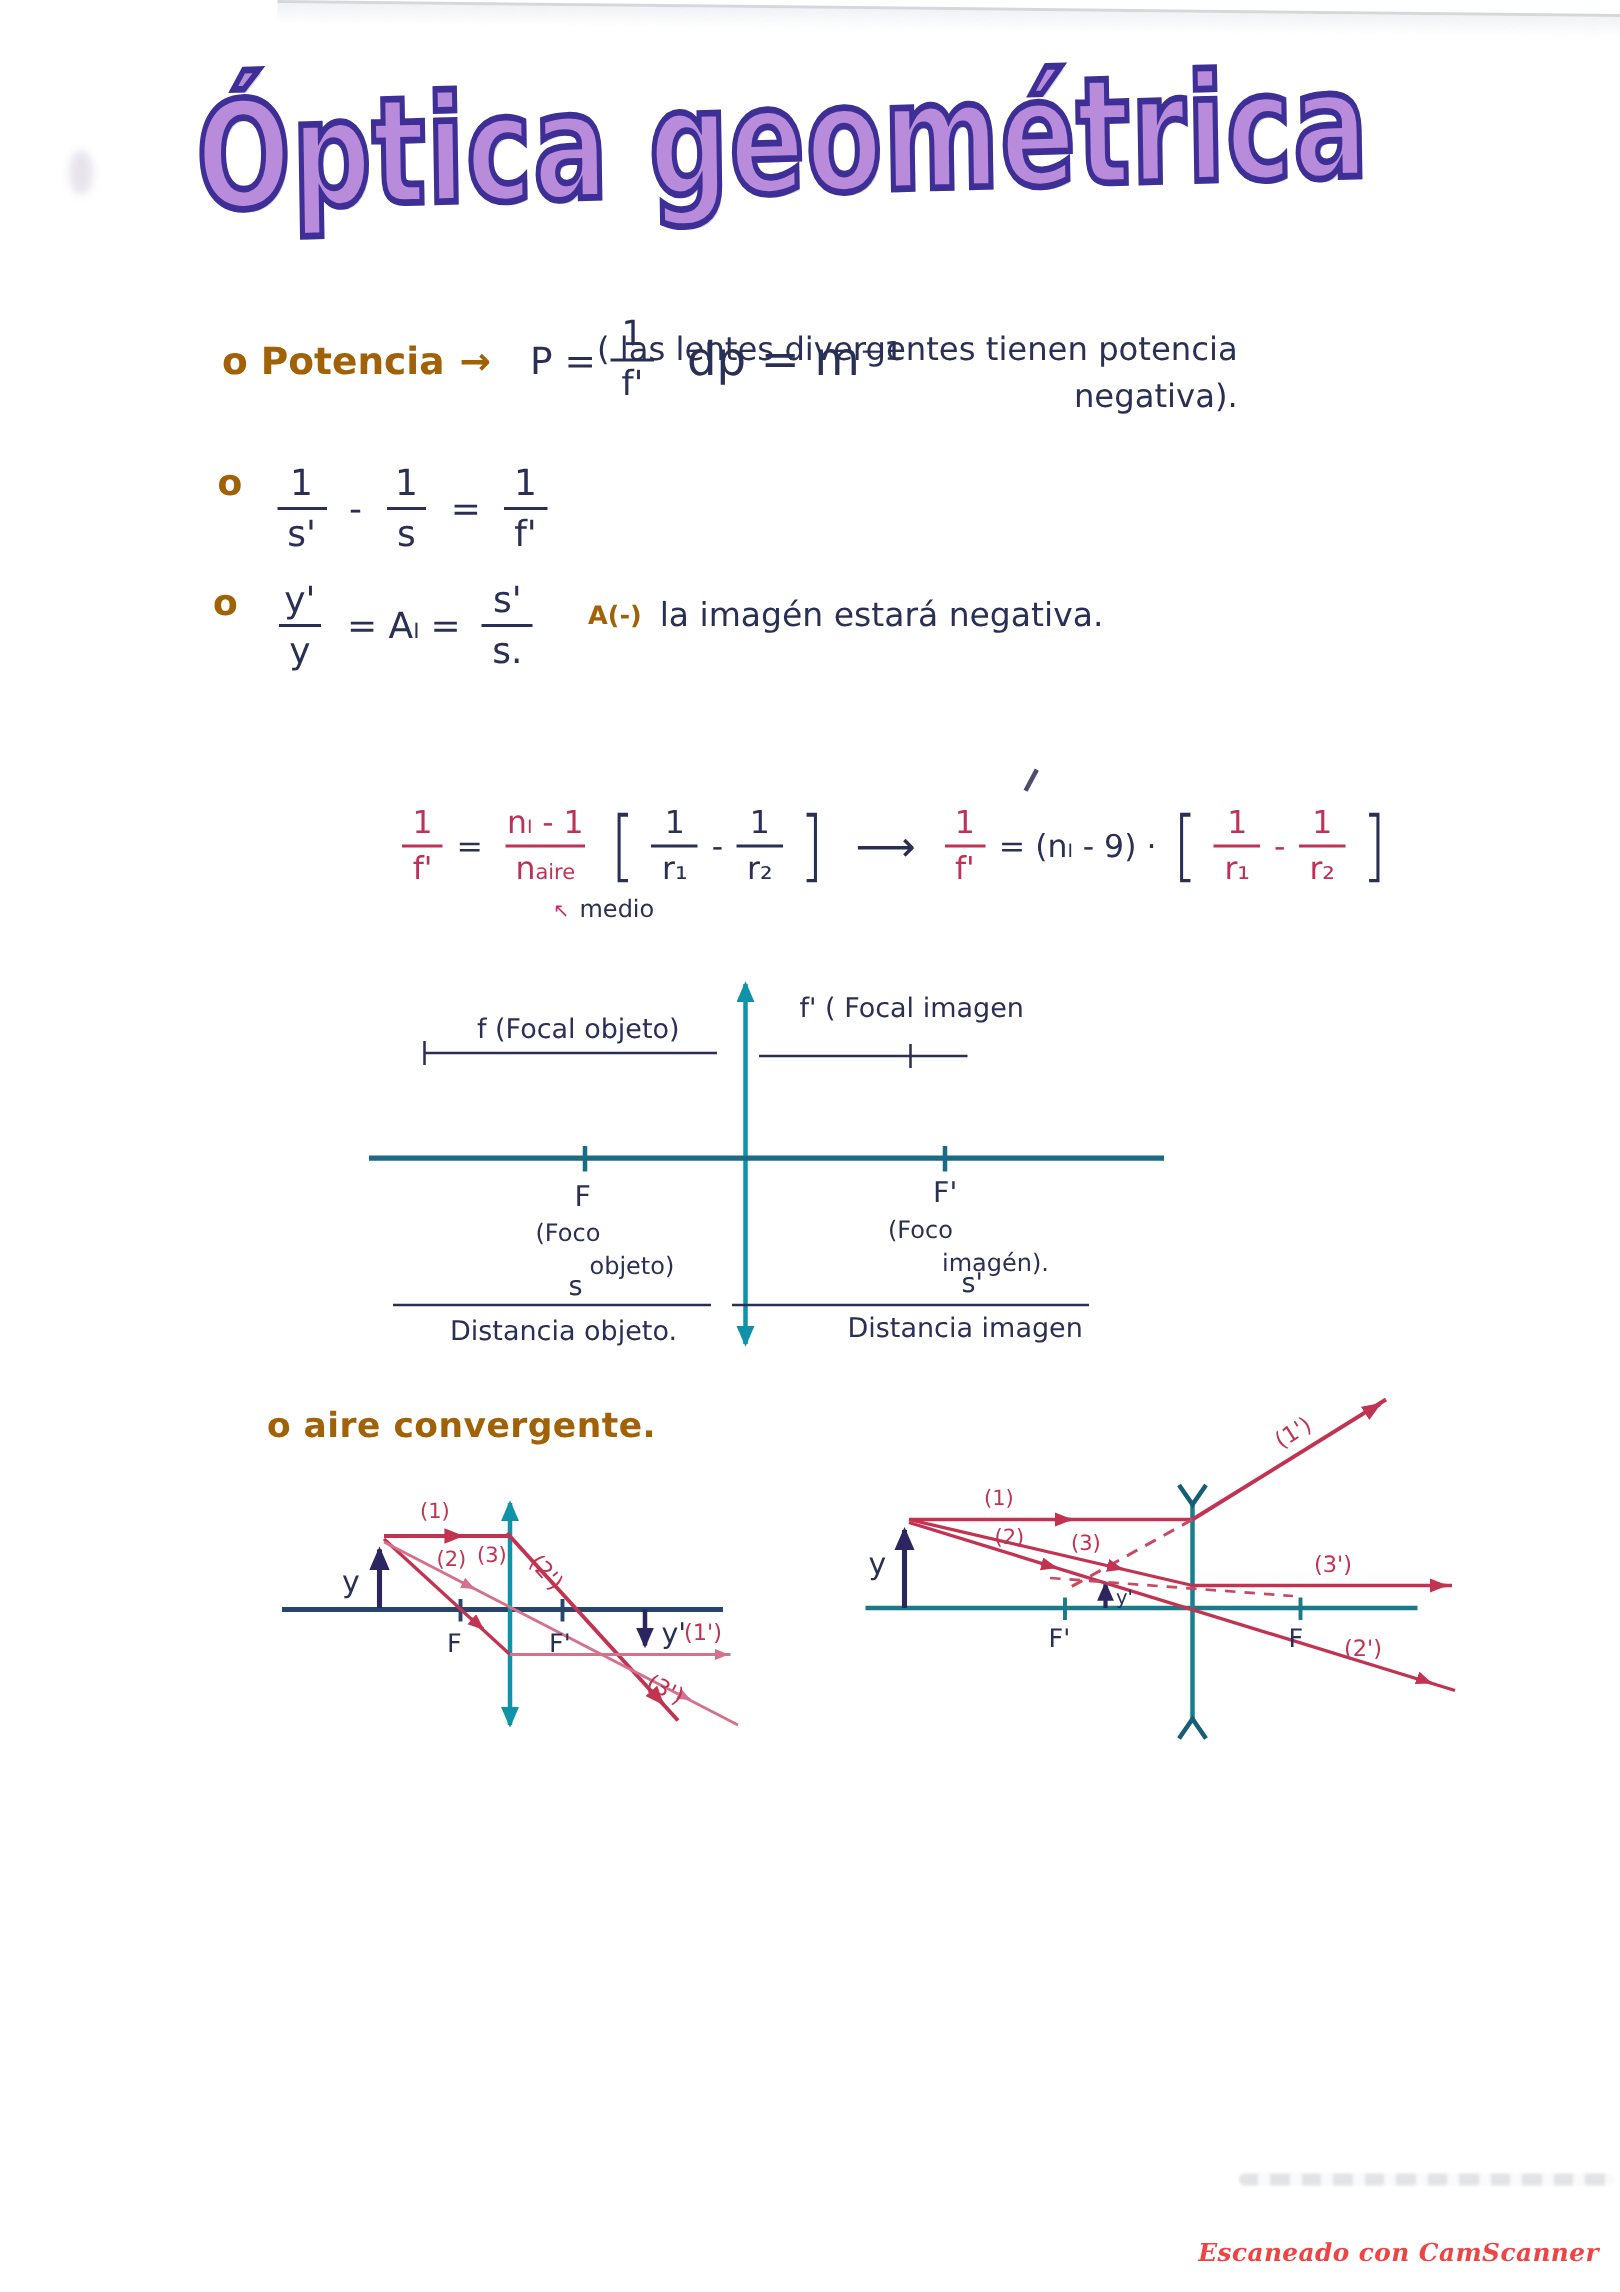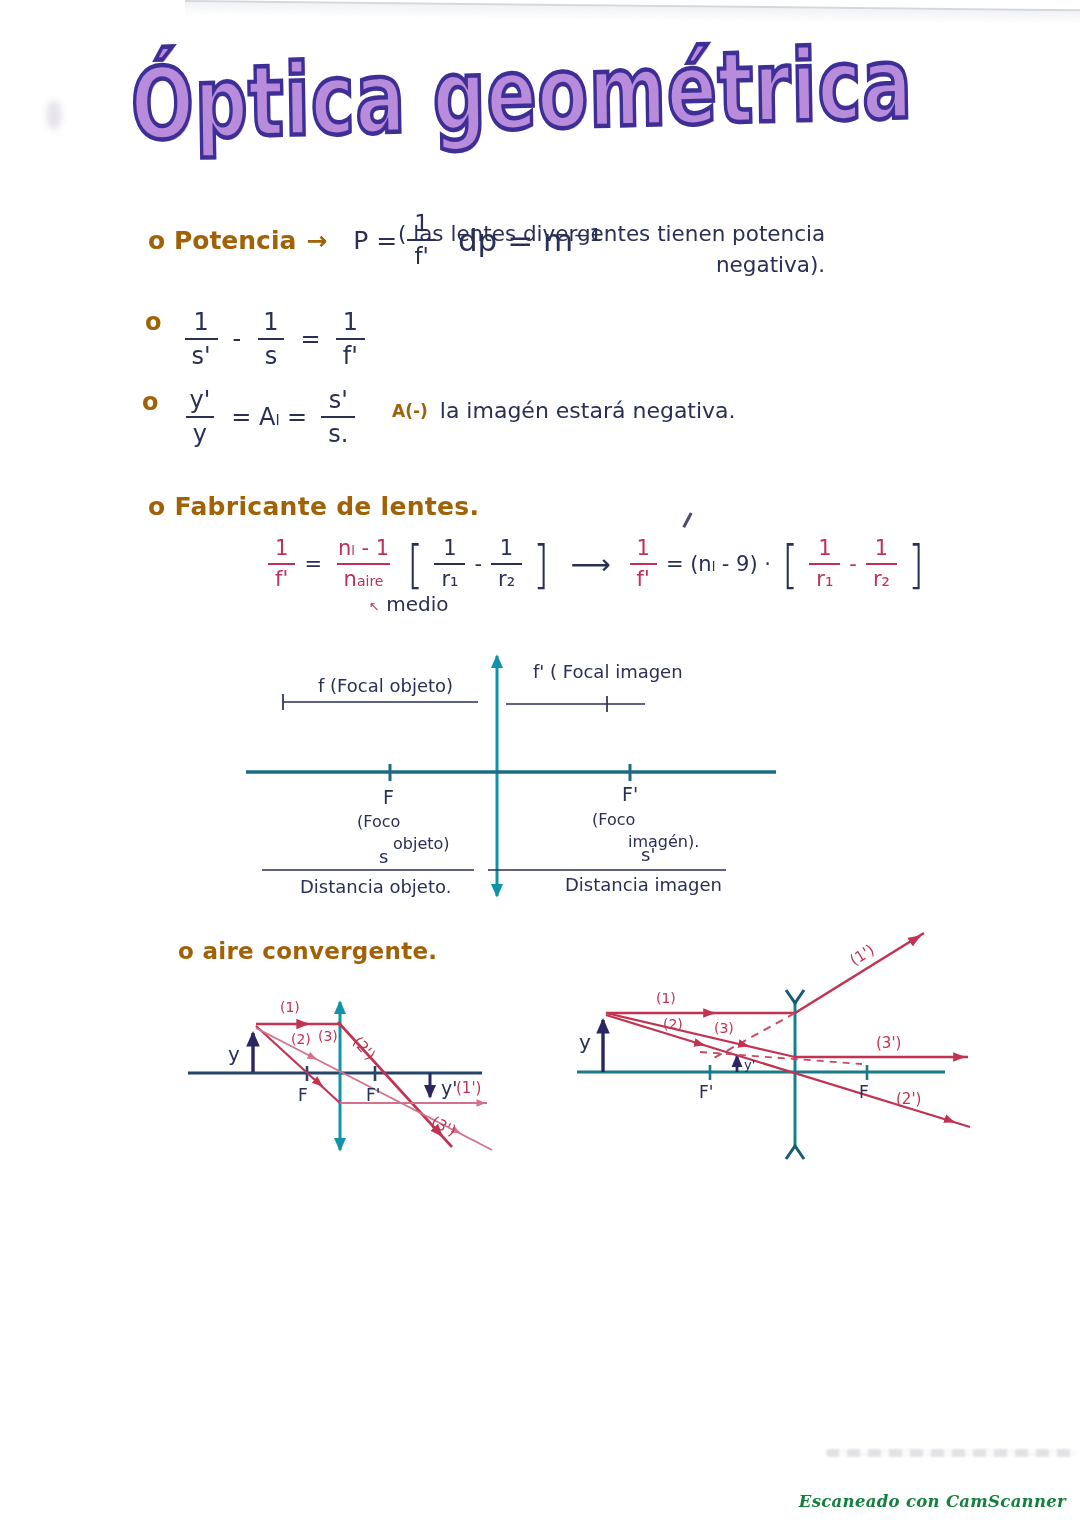--- a/index.html
+++ b/index.html
@@ -32,24 +32,24 @@
   .frac .den{border-top:2.4px solid currentColor;padding:4px 7px 0;}
   .bracket{font-size:52px;font-weight:200;line-height:.9;transform:scaleX(.8);}
   .stray-mark{position:absolute;left:686px;top:512px;width:2.5px;height:16px;background:#2a2f55;
     transform:rotate(28deg);opacity:.85;}
   .note-block{position:absolute;font-size:21.5px;line-height:1.45;}
   .note-block .l2{display:block;margin-left:24px;text-align:right;}
   .diagram-title{position:absolute;font-size:23px;letter-spacing:.3px;white-space:nowrap;z-index:2;}
   svg{position:absolute;overflow:visible;}
   svg text{font-family:"DejaVu Sans",sans-serif;}
   .footer{position:absolute;right:14px;top:1492px;font-family:"DejaVu Serif",serif;
-    font-style:italic;font-weight:600;font-size:16.5px;color:#15803d;letter-spacing:.3px;}
+    font-style:italic;font-weight:600;font-size:16.5px;color:#ef4444;letter-spacing:.3px;}
   .medio-tag{position:absolute;left:58%;top:100%;margin-top:4px;white-space:nowrap;font-weight:normal;}
   .medio-tag .arr{color:#c9296a;font-size:13px;}
-  .medio-tag .word{color:#2a2f55;font-size:20px;}
+  .medio-tag .word{color:#2a2f55;font-size:16px;}
   .rel{position:relative;}
 </style>
 </head>
 <body>
 
 <div class="page">
 
   <svg width="0" height="0" aria-hidden="true">
     <defs>
       <marker id="ah-red" orient="auto-start-reverse" markerWidth="6" markerHeight="5" refX="4.5" refY="2">
@@ -115,21 +115,20 @@
     <span class="frac">
       <span class="num">s'</span>
       <span class="den">s.</span>
     </span>
   </div>
   <div class="row" style="left:392px;top:398px;gap:12px;">
     <span class="pink" style="font-size:17px;">A(-)</span>
     <span class="ink" style="font-size:22px;">la imagén estará negativa.</span>
   </div>
 
-  <div class="diagram-title pink" style="left:148px;top:492px;font-size:25px;">o Fabricante de lentes.</div>
 
   <div class="row" style="left:268px;top:538px;gap:9px;font-size:21px;">
     <span class="frac crimson">
       <span class="num">1</span>
       <span class="den">f'</span>
     </span>
     <span class="ink">=</span>
     <span class="frac crimson rel">
       <span class="num">nₗ - 1</span>
       <span class="den"><span>n</span><span style="font-size:14px;">aire</span></span>

